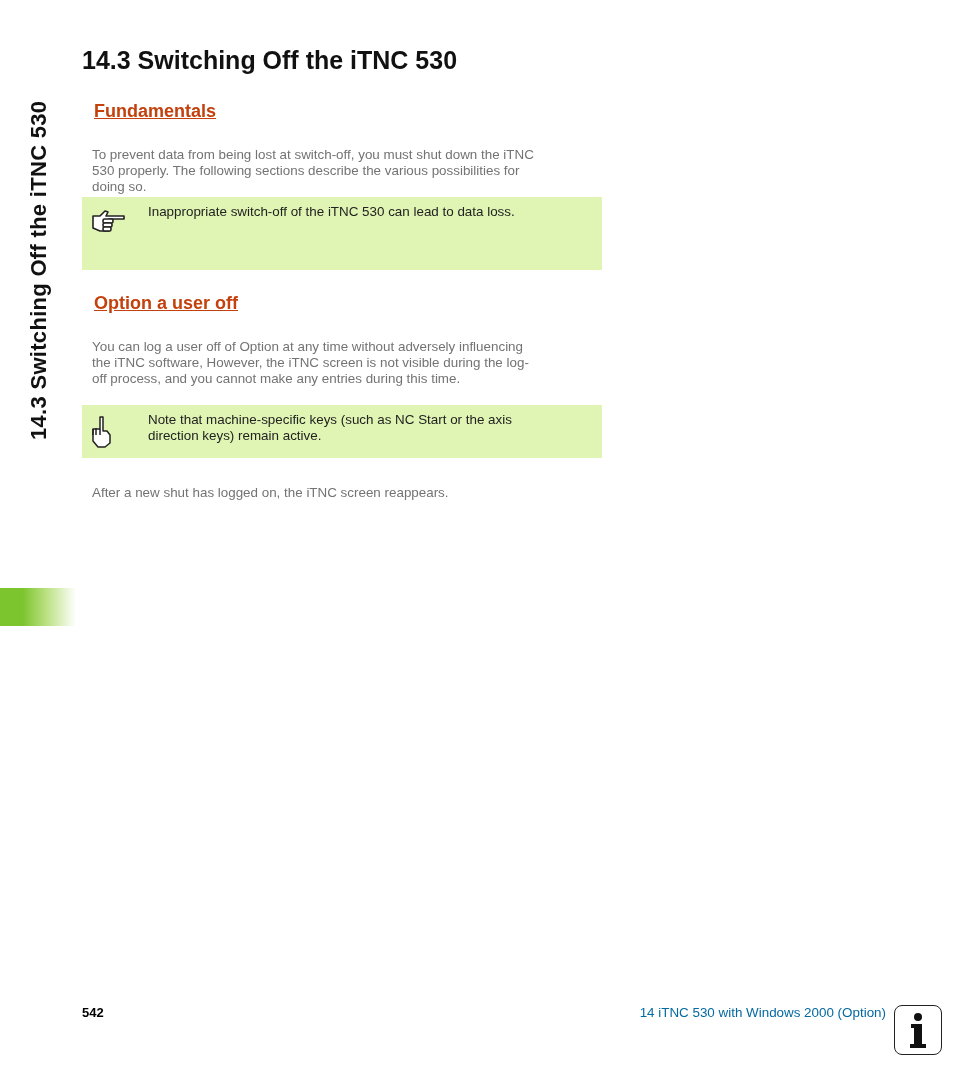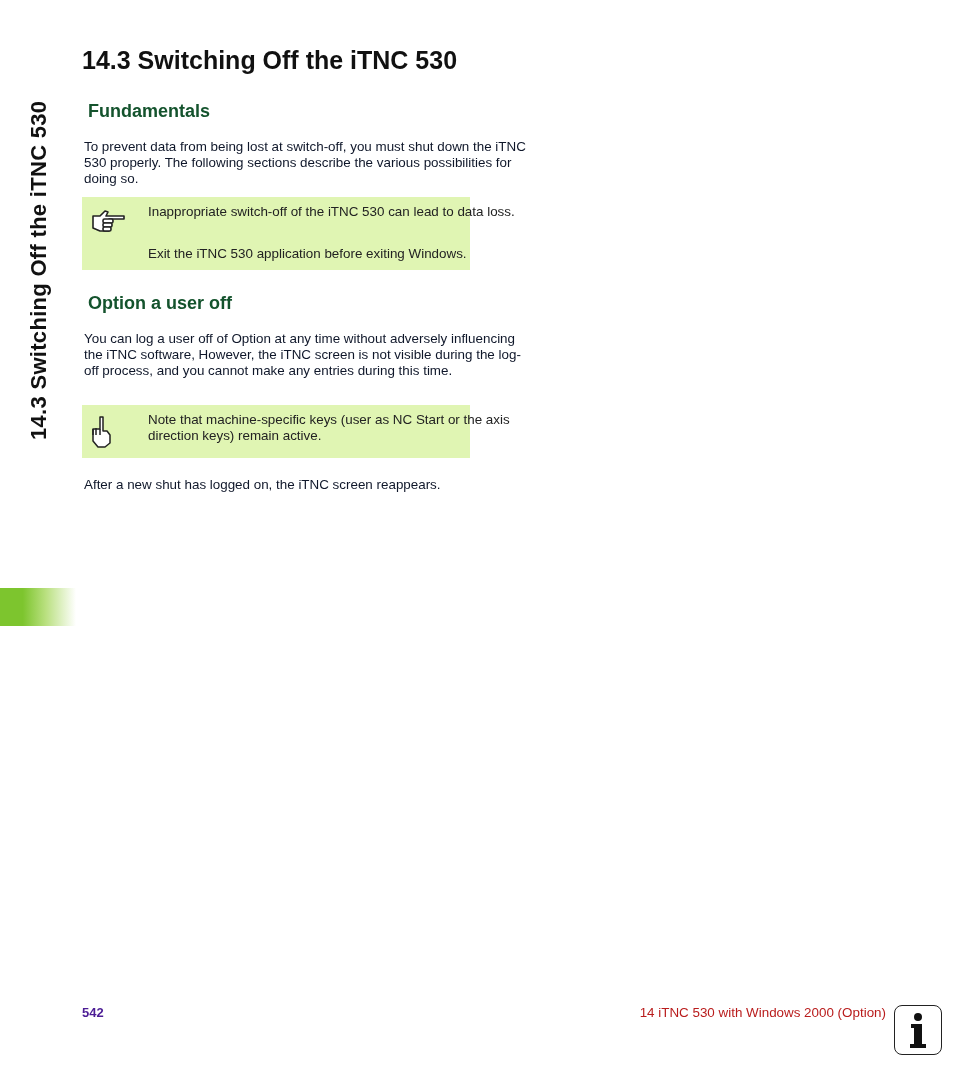--- a/index.html
+++ b/index.html
@@ -11,29 +11,29 @@
     position:absolute; left:26px; top:440px;
     transform-origin:left top; transform:rotate(-90deg);
     font-weight:bold; font-size:22px; letter-spacing:0.3px; white-space:nowrap; color:#111;
   }
   .tab-gradient {
     position:absolute; left:0; top:588px; width:76px; height:38px;
     background:linear-gradient(to right, #7dc52e 0%, #7dc52e 30%, #b9e07f 60%, #ffffff 100%);
   }
   .content { position:absolute; left:82px; top:0; width:446px; }
   h1 { position:absolute; left:0; top:46px; margin:0; font-size:25px; font-weight:bold; color:#111; white-space:nowrap; }
-  h2 { position:absolute; left:6px; margin:0; font-size:18px; font-weight:bold; color:#14532d; white-space:nowrap; }
-  .para { position:absolute; left:0; width:446px; margin:2px; font-size:13.4px; line-height:16px; color:#0f172a; }
+  h2 { position:absolute; left:12px; margin:0; font-size:18px; font-weight:bold; color:#c2410c; white-space:nowrap;text-decoration:underline; }
+  .para { position:absolute; left:0; width:446px; margin:10px; font-size:13.4px; line-height:16px; color:#737373; }
   .note {
-    position:absolute; left:0; width:388px; background:#e0f5b3;
+    position:absolute; left:0; width:520px; background:#e0f5b3;
   }
   .note .icon { position:absolute; left:8px; width:36px; height:30px; }
   .note p { margin:0; font-size:13.4px; line-height:16px; color:#222; position:absolute; left:66px; width:370px; }
-  .footer-page { position:absolute; left:82px; top:1005px; font-size:13px; font-weight:bold; color:#4c1d95; }
-  .footer-chapter { position:absolute; right:68px; top:1005px; font-size:13.4px; color:#b91c1c; white-space:nowrap; }
+  .footer-page { position:absolute; left:82px; top:1005px; font-size:13px; font-weight:bold; color:#000000; }
+  .footer-chapter { position:absolute; right:68px; top:1005px; font-size:13.4px; color:#0369a1; white-space:nowrap; }
   .info-icon {
     position:absolute; left:894px; top:1005px; width:48px; height:50px;
     border:1.5px solid #222; border-radius:8px; box-sizing:border-box; background:#fff;
   }
 </style>
 </head>
 <body>
 
 <div class="side-title">14.3 Switching Off the iTNC 530</div>
 <div class="tab-gradient"></div>
@@ -48,34 +48,33 @@
     <svg class="icon" style="top:10px" viewBox="0 0 36 30">
       <g fill="#fff" stroke="#222" stroke-width="1.6" stroke-linejoin="round">
         <path d="M3 9 L10 9 L15 4 L18 5 L16 9 L34 9 L34 12 L19 12 L19 24 L10 24 L3 21 Z"></path>
         <path d="M13 13 L23 13 M13 17 L22 17 M13 21 L21 21" fill="none"></path>
         <rect x="13" y="12" width="10" height="4" rx="1.5"></rect>
         <rect x="13" y="16" width="9" height="4" rx="1.5"></rect>
         <rect x="13" y="20" width="8" height="4" rx="1.5"></rect>
       </g>
     </svg>
     <p style="top:7px">Inappropriate switch-off of the iTNC 530 can lead to data loss.</p>
-    <p style="top:49px">Exit the iTNC 530 application before exiting Windows.</p>
   </div>
 
   <h2 style="top:293px">Option a user off</h2>
   <p class="para" style="top:329px">You can log a user off of Option at any time without adversely influencing the iTNC software, However, the iTNC screen is not visible during the log-off process, and you cannot make any entries during this time.</p>
 
   <div class="note" style="top:405px;height:53px">
     <svg class="icon" style="top:10px;left:8px;width:26px;height:34px" viewBox="0 0 26 34">
       <g fill="#fff" stroke="#222" stroke-width="1.5" stroke-linejoin="round">
         <path d="M10 2 L13 2 L13 16 L17 16 L20 20 L20 28 L15 32 L8 32 L3 26 L3 14 L10 14 Z"></path>
         <path d="M3 14 L3 20 M6 13 L6 20 M10 14 L10 20" fill="none"></path>
       </g>
     </svg>
-    <p style="top:7px">Note that machine-specific keys (user as NC Start or the axis direction keys) remain active.</p>
+    <p style="top:7px">Note that machine-specific keys (such as NC Start or the axis direction keys) remain active.</p>
   </div>
 
   <p class="para" style="top:475px">After a new shut has logged on, the iTNC screen reappears.</p>
 </div>
 
 <div class="footer-page">542</div>
 <div class="footer-chapter">14 iTNC 530 with Windows 2000 (Option)</div>
 <div class="info-icon">
   <svg width="45" height="47" viewBox="0 0 45 47">
     <circle cx="23" cy="11" r="4" fill="#111"></circle>

